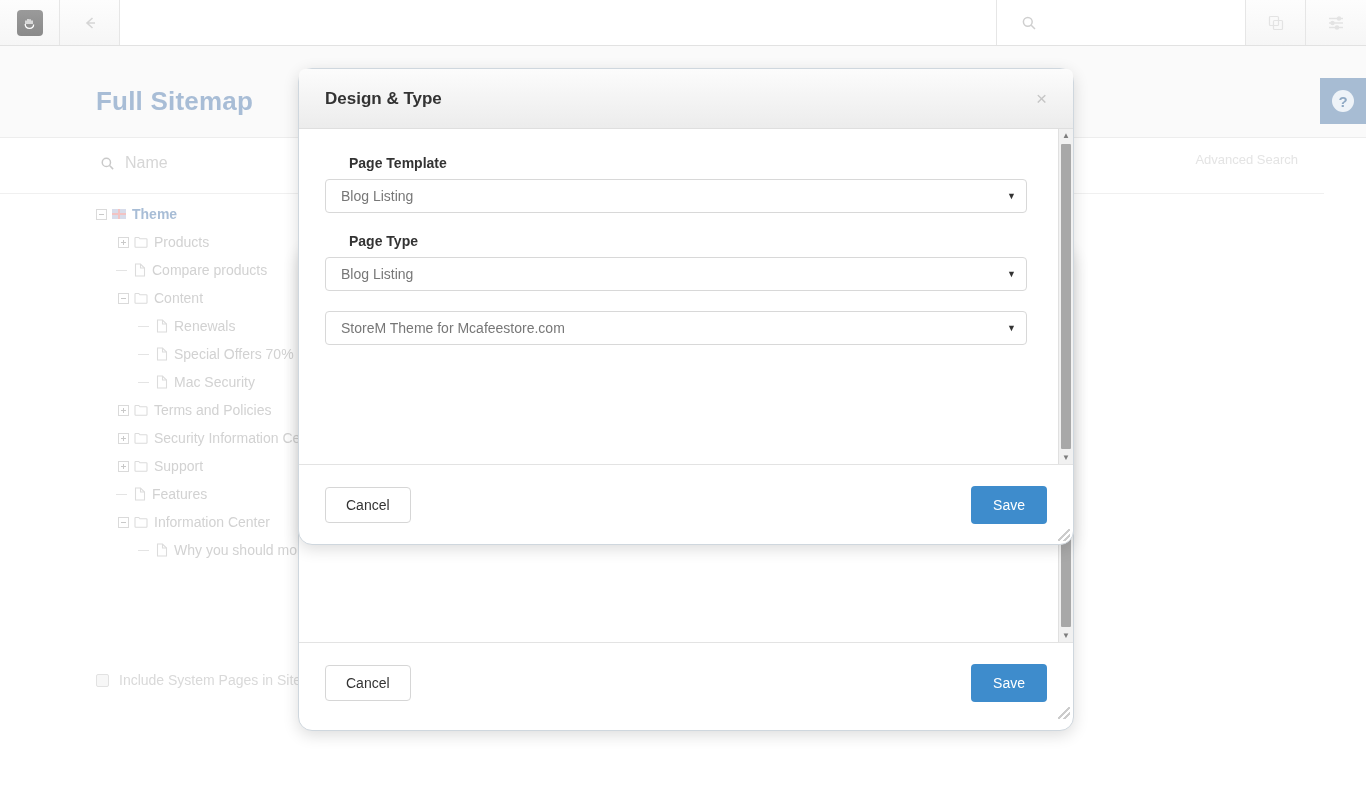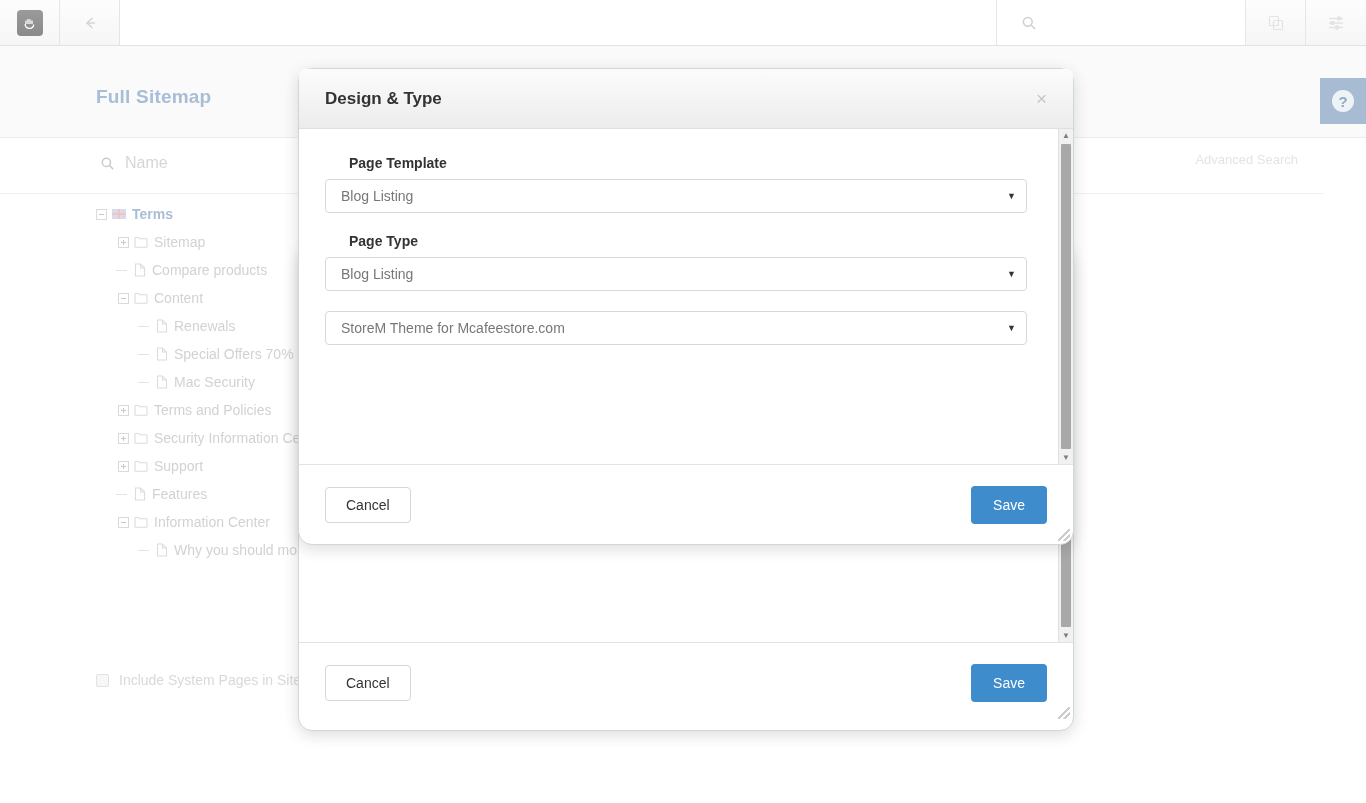--- a/index.html
+++ b/index.html
@@ -41,21 +41,21 @@
 
   
   .page-header {
     position: absolute; top: 46px; left: 0;
     width: 1366px; height: 92px;
     background: #fafafa;
     border-bottom: 1px solid #ededed;
   }
   .page-title {
     position: absolute; left: 96px; top: 86px;
-    font-size: 19px; font-weight: bold; color: #a8bdd6;
+    font-size: 26px; font-weight: bold; color: #a8bdd6;
     letter-spacing: .2px;
   }
   .help-btn {
     position: absolute; right: 0; top: 78px;
     width: 46px; height: 46px;
     background: #a7bcd3;
     display: flex; align-items: center; justify-content: center;
   }
   .help-btn .circ {
     width: 22px; height: 22px; border-radius: 50%;
@@ -291,33 +291,33 @@
 </div>
 
 <div class="tree" id="tree">
     <div class="tnode home" style="padding-left: 96px;">
       <span class="toggler">
         <i class="h"></i>
       </span>
       <span class="gicon">
         <span class="flagicon"></span>
       </span>
-      <span class="lbl">Terms</span>
+      <span class="lbl">Theme</span>
     </div>
     <div class="tnode" style="padding-left: 118px;">
       <span class="toggler">
         <i class="h"></i>
         <i class="v"></i>
       </span>
       <span class="gicon">
         <svg width="14" height="12" viewBox="0 0 14 12" fill="none" stroke="#dcdcdc" stroke-width="1.1">
           <path d="M1 10.5V2.2a.7.7 0 0 1 .7-.7h3.1l1.1 1.3h6.4a.7.7 0 0 1 .7.7v7a.7.7 0 0 1-.7.7H1.7a.7.7 0 0 1-.7-.7z"></path>
         </svg>
       </span>
-      <span class="lbl">Sitemap</span>
+      <span class="lbl">Products</span>
     </div>
     <div class="tnode" style="padding-left: 118px;">
       <span class="toggler none"></span>
       <span class="gicon">
         <svg width="12" height="14" viewBox="0 0 12 14" fill="none" stroke="#dcdcdc" stroke-width="1.1">
           <path d="M1.5 1h5l4 4v8h-9z"></path>
           <path d="M6.5 1v4h4"></path>
         </svg>
       </span>
       <span class="lbl">Compare products</span>

